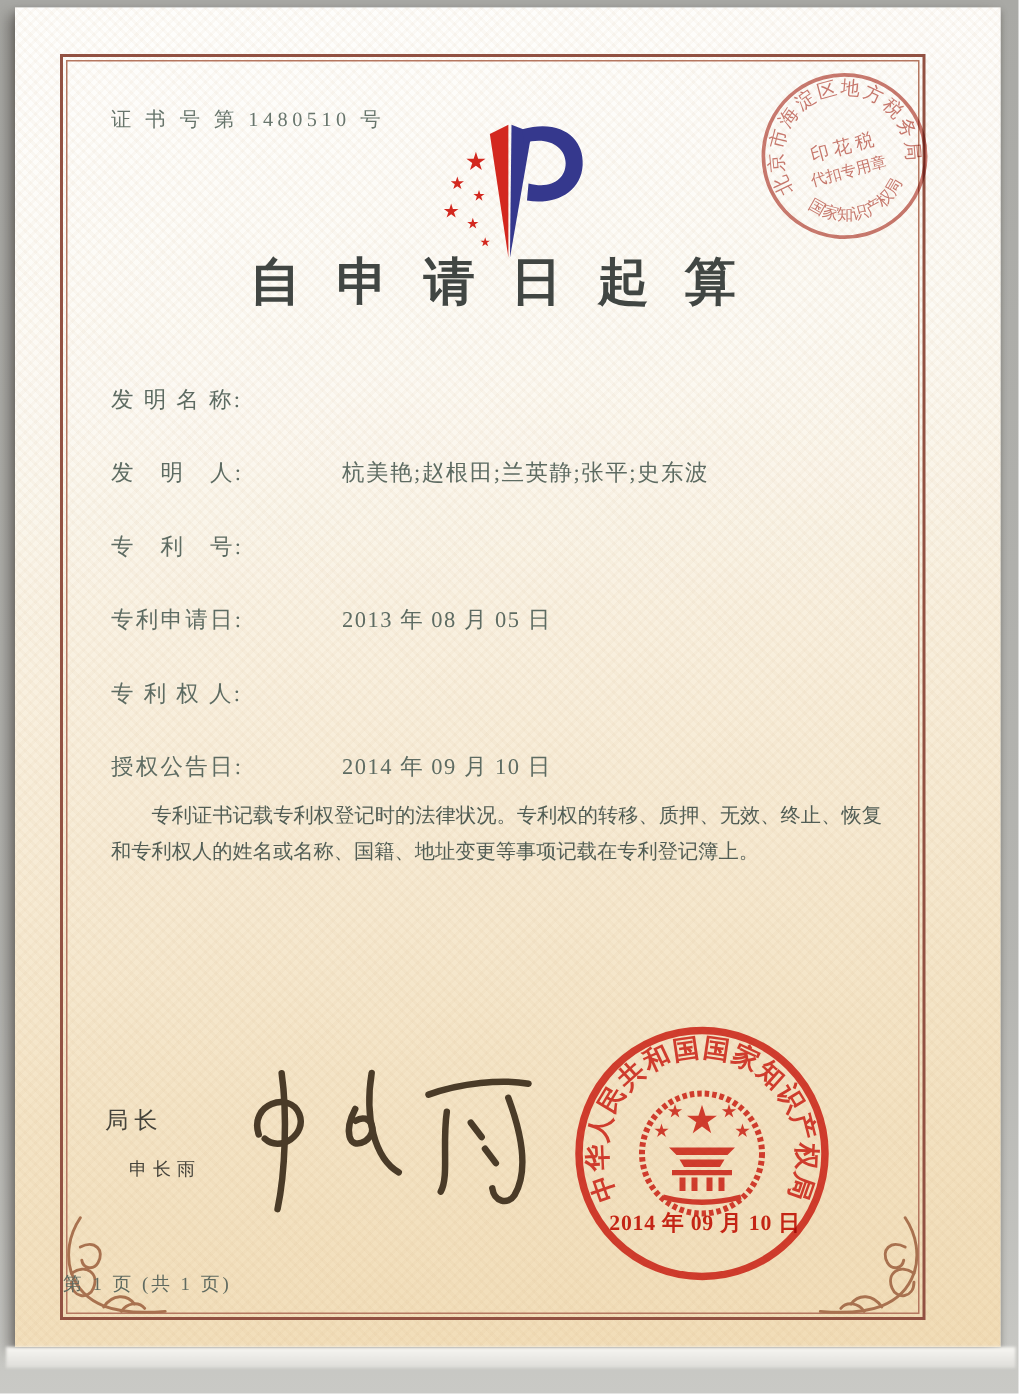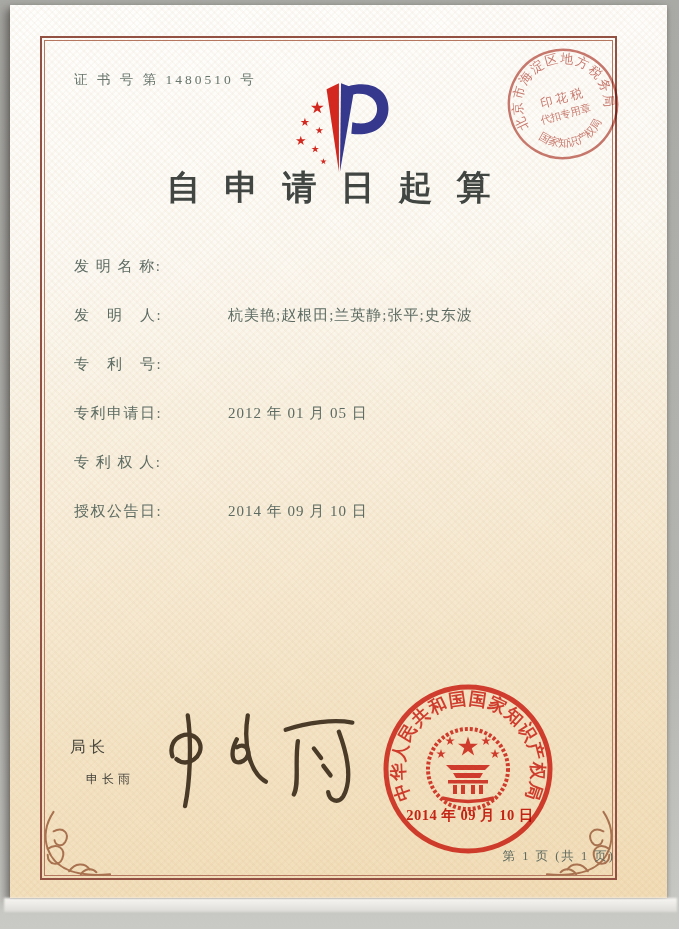--- a/index.html
+++ b/index.html
@@ -58,21 +58,21 @@
   .office-seal{position:absolute;left:366px;top:672px;width:184px;height:184px;
     mix-blend-mode:multiply;opacity:.92;}
   .seal-date{
     position:absolute;left:378px;top:801px;width:164px;text-align:center;
     font-size:14.5px;font-weight:bold;color:#d02a1c;letter-spacing:.5px;
     mix-blend-mode:multiply;white-space:pre;
   }
   .tax-seal{position:absolute;left:494px;top:40px;width:118px;height:118px;
     transform:rotate(-15deg);mix-blend-mode:multiply;opacity:.8;}
   .footer{
-    position:absolute;left:0;right:0;bottom:13px;text-align:right;
+    position:absolute;left:0;right:0;bottom:13px;text-align:left;
     font-size:12.5px;letter-spacing:2px;color:#5f6a60;white-space:pre;
   }
   .flourish{position:absolute;width:78px;height:78px;bottom:-6px;}
   .flourish.fl-left{left:-6px;}
   .flourish.fl-right{right:-6px;transform:scaleX(-1);}
 </style>
 </head>
 <body>
 
 <svg width="0" height="0" style="position:absolute" aria-hidden="true">
@@ -132,32 +132,33 @@
     </div>
     <div class="fieldrow">
       <span class="lab">发　明　人: </span>
       <span class="val">杭美艳;赵根田;兰英静;张平;史东波</span>
     </div>
     <div class="fieldrow">
       <span class="lab">专　利　号: </span>
     </div>
     <div class="fieldrow">
       <span class="lab">专利申请日: </span>
-      <span class="val">2012 年 01 月 05 日</span>
+      <span class="val">2013 年 08 月 05 日</span>
     </div>
     <div class="fieldrow">
       <span class="lab">专 利 权 人: </span>
     </div>
     <div class="fieldrow">
       <span class="lab">授权公告日: </span>
       <span class="val">2014 年 09 月 10 日</span>
     </div>
   </div>
 
   <div class="paras">
+    <p>专利证书记载专利权登记时的法律状况。专利权的转移、质押、无效、终止、恢复和专利权人的姓名或名称、国籍、地址变更等事项记载在专利登记簿上。</p>
   </div>
 
   <div class="issuer-title">局长</div>
   <div class="issuer-name">申长雨</div>
 
   <svg class="signature" viewBox="0 0 250 120">
     <g stroke="#4a3b28" stroke-width="4.4" fill="none" stroke-linecap="round" stroke-linejoin="round">
       <path d="M30,55 C24,34 52,26 58,42 C63,56 44,68 34,58"></path>
       <path d="M47,14 C50,42 47,82 41,106"></path>
       <path d="M96,40 C88,54 90,68 102,62 C112,56 106,42 96,48"></path>

